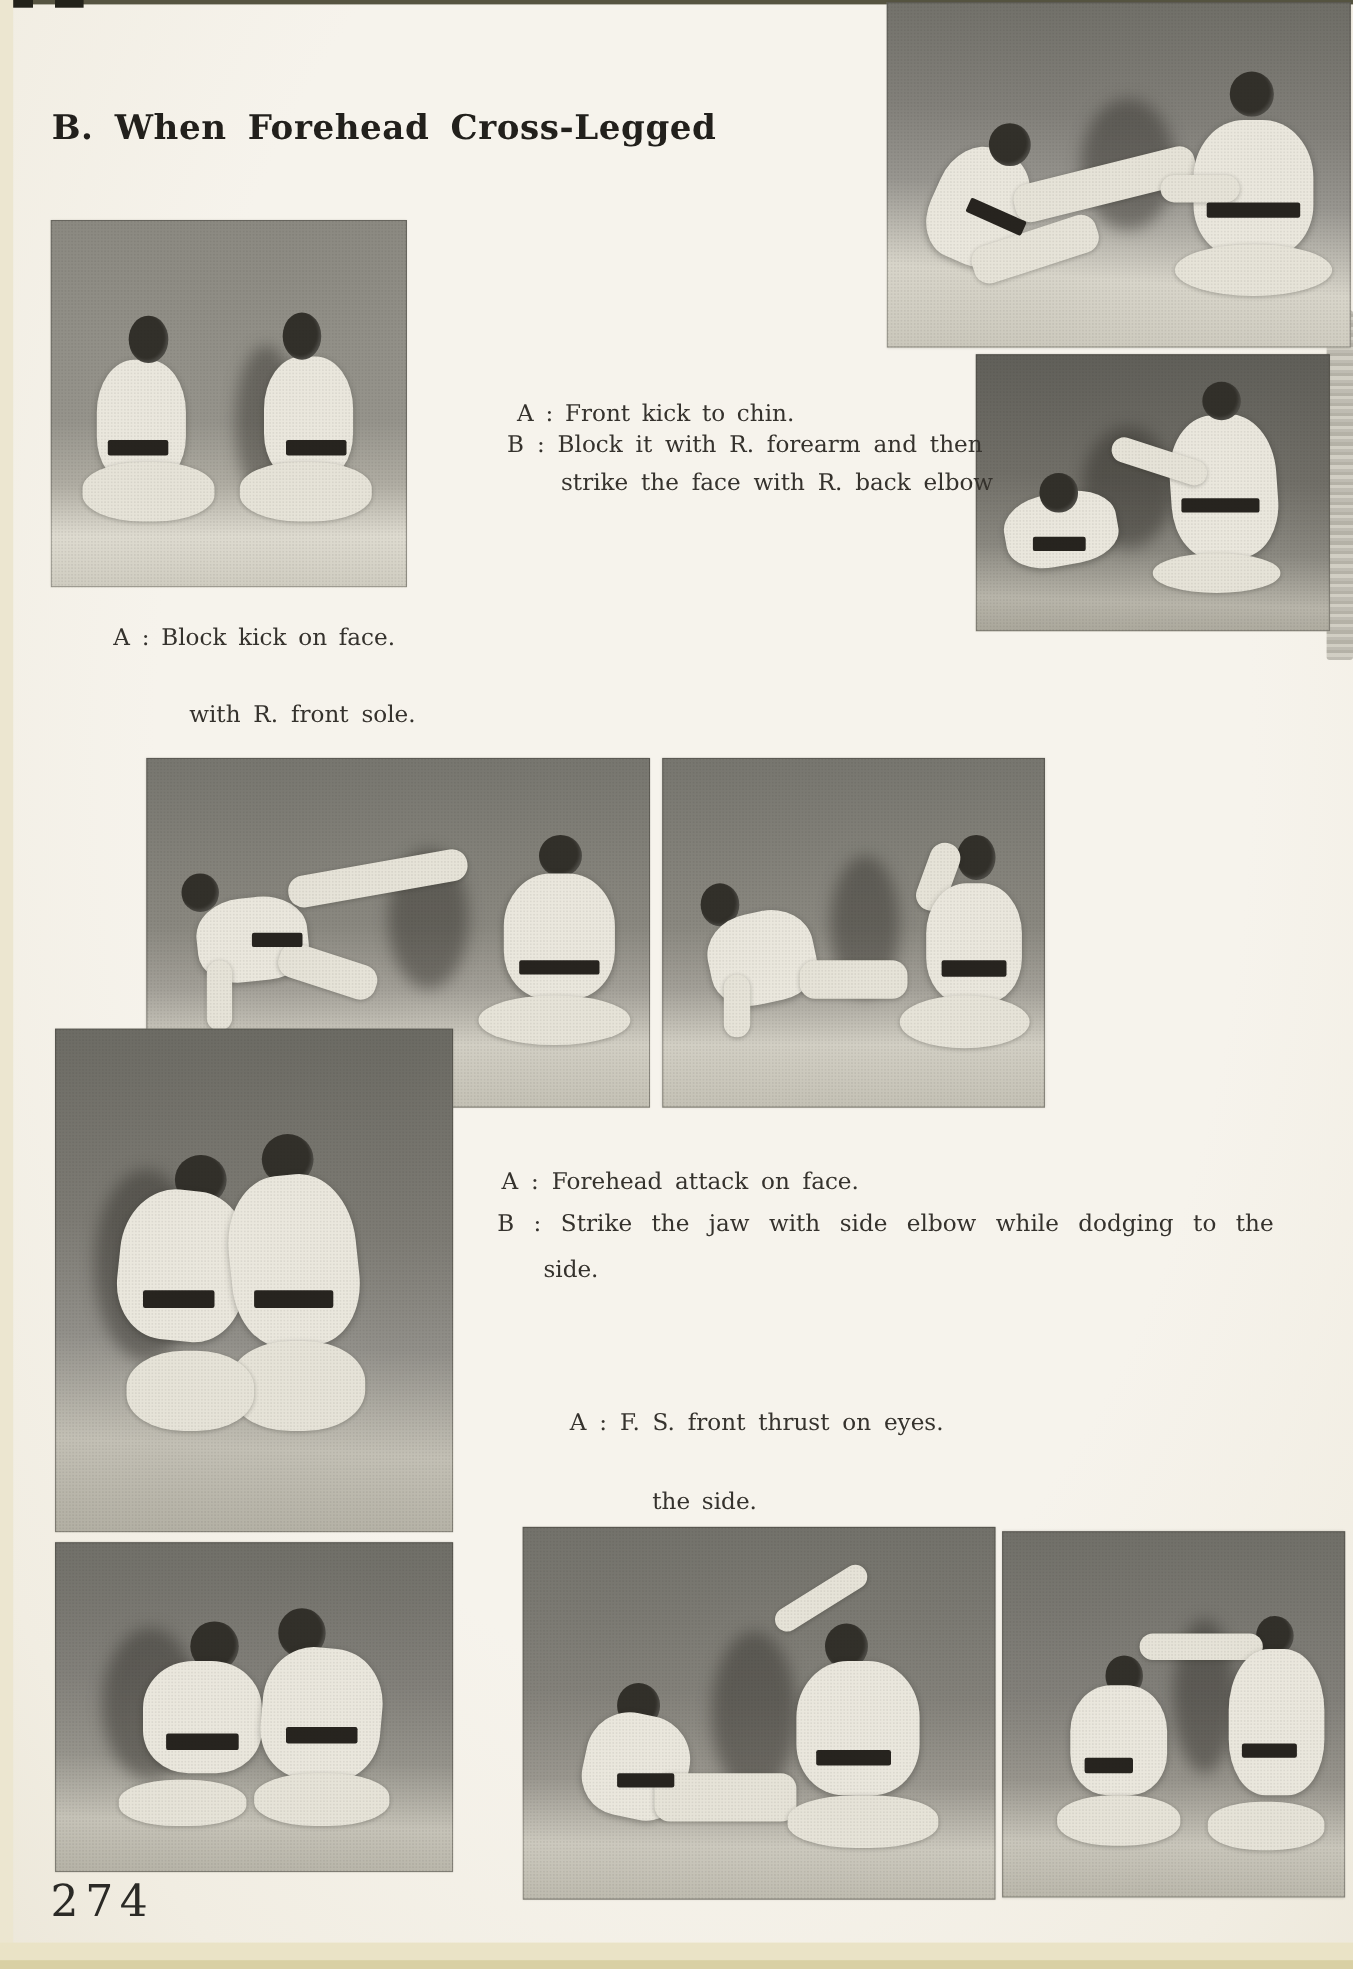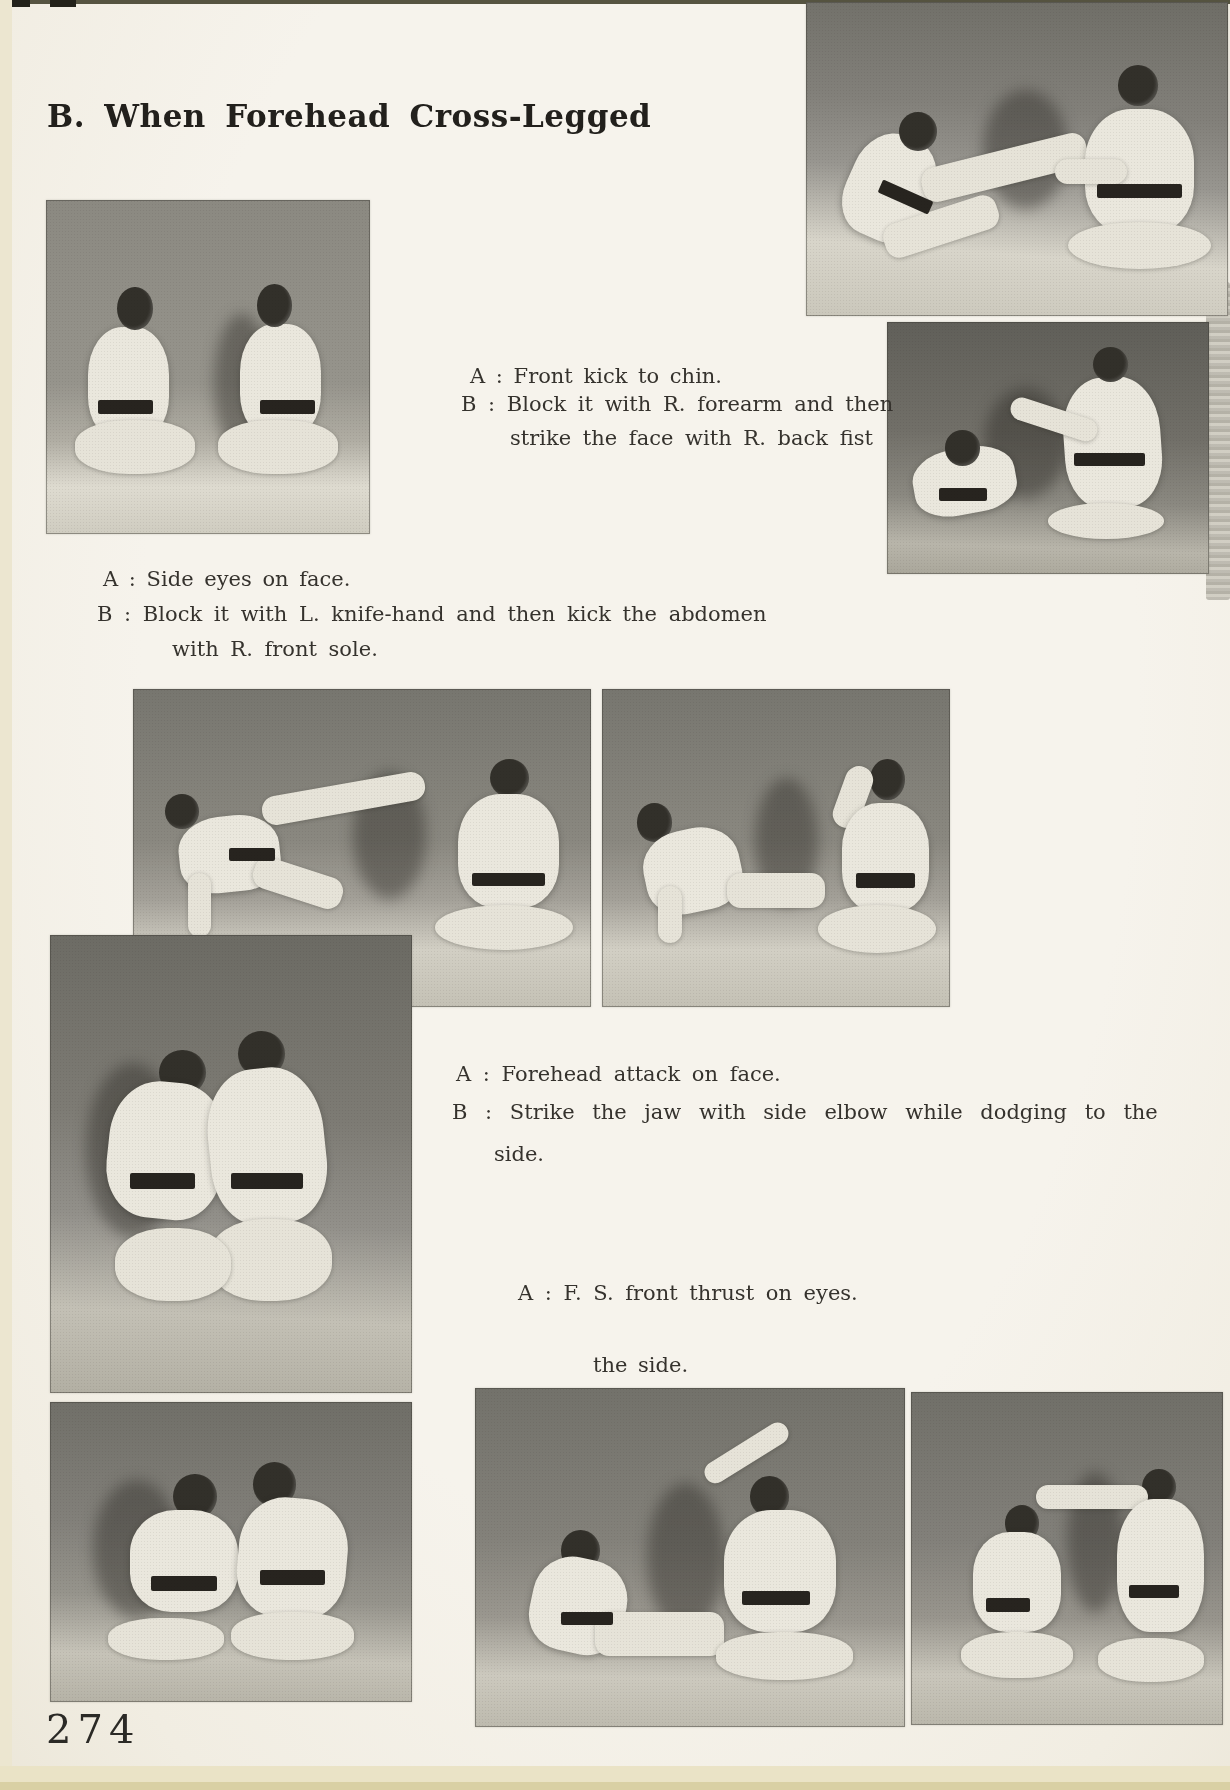--- a/index.html
+++ b/index.html
@@ -91,24 +91,23 @@
     <span class="bl" style="left:16%;top:66%;width:15%;height:5%;"></span>
     <span class="gi" style="left:55%;top:22%;width:30%;height:52%;transform:rotate(-4deg);"></span>
     <span class="hd" style="left:64%;top:10%;width:11%;height:14%;"></span>
     <span class="lb" style="left:38%;top:34%;width:28%;height:9%;transform:rotate(18deg);"></span>
     <span class="bl" style="left:58%;top:52%;width:22%;height:5%;"></span>
     <span class="lb" style="left:50%;top:72%;width:36%;height:14%;border-radius:50%;"></span>
   </div>
 
   <div class="abs cap" style="left:470px;top:364px;word-spacing:4px;">A : Front kick to chin.</div>
   <div class="abs cap" style="left:461px;top:392px;word-spacing:5px;">B : Block it with R. forearm and then</div>
-  <div class="abs cap" style="left:510px;top:426px;word-spacing:5px;">strike the face with R. back fist</div>
+  <div class="abs cap" style="left:510px;top:426px;word-spacing:5px;">strike the face with R. back elbow</div>
 
-  <div class="abs cap" style="left:103px;top:567px;word-spacing:4px;">A : Side eyes on face.</div>
-  <div class="abs cap" style="left:97px;top:602px;word-spacing:5px;">B : Block it with L. knife-hand and then kick the abdomen</div>
+  <div class="abs cap" style="left:103px;top:567px;word-spacing:4px;">A : Block kick on face.</div>
   <div class="abs cap" style="left:172px;top:637px;word-spacing:5px;">with R. front sole.</div>
 
   <div class="ph" style="left:133px;top:689px;width:458px;height:318px;background:linear-gradient(180deg,#77766f 0%,#8a8880 48%,#a3a098 66%,#d2cfc4 82%,#c4c1b5 100%);" title="Side kick toward face of seated defender, attacker on all fours">
     <span class="sh" style="left:48%;top:26%;width:16%;height:40%;"></span>
     <span class="gi" style="left:10%;top:40%;width:22%;height:24%;transform:rotate(-6deg);"></span>
     <span class="hd" style="left:7%;top:33%;width:7.5%;height:11%;"></span>
     <span class="lb" style="left:28%;top:30%;width:36%;height:9%;transform:rotate(-10deg);"></span>
     <span class="lb" style="left:12%;top:58%;width:5%;height:20%;"></span>
     <span class="lb" style="left:26%;top:56%;width:20%;height:10%;transform:rotate(18deg);"></span>
     <span class="bl" style="left:21%;top:50%;width:10%;height:4%;"></span>

